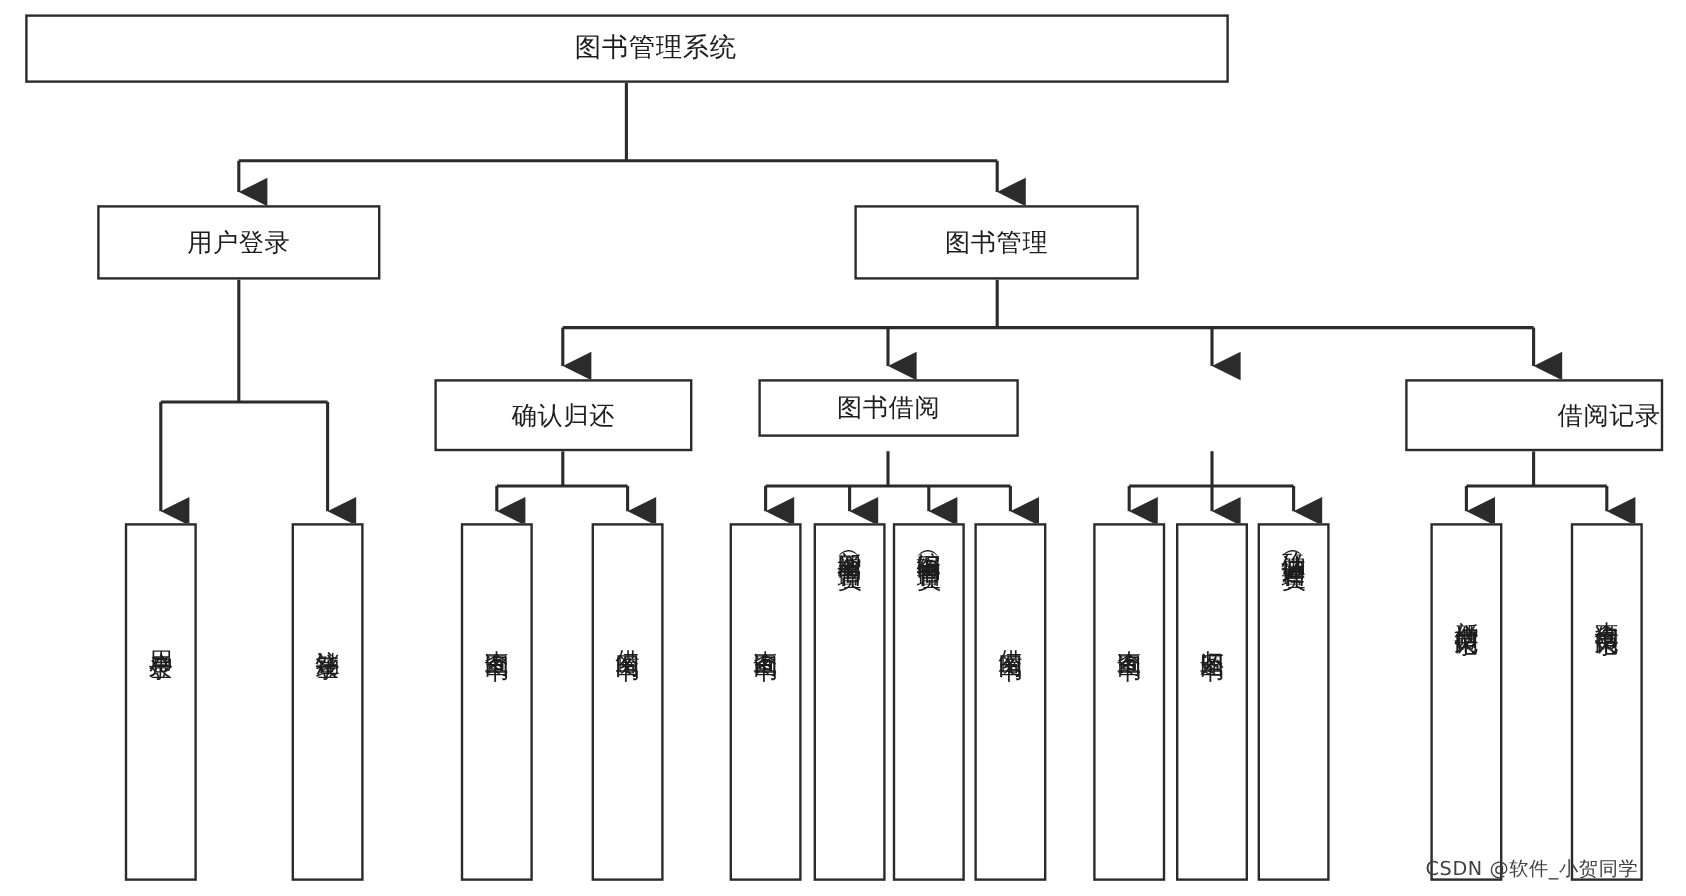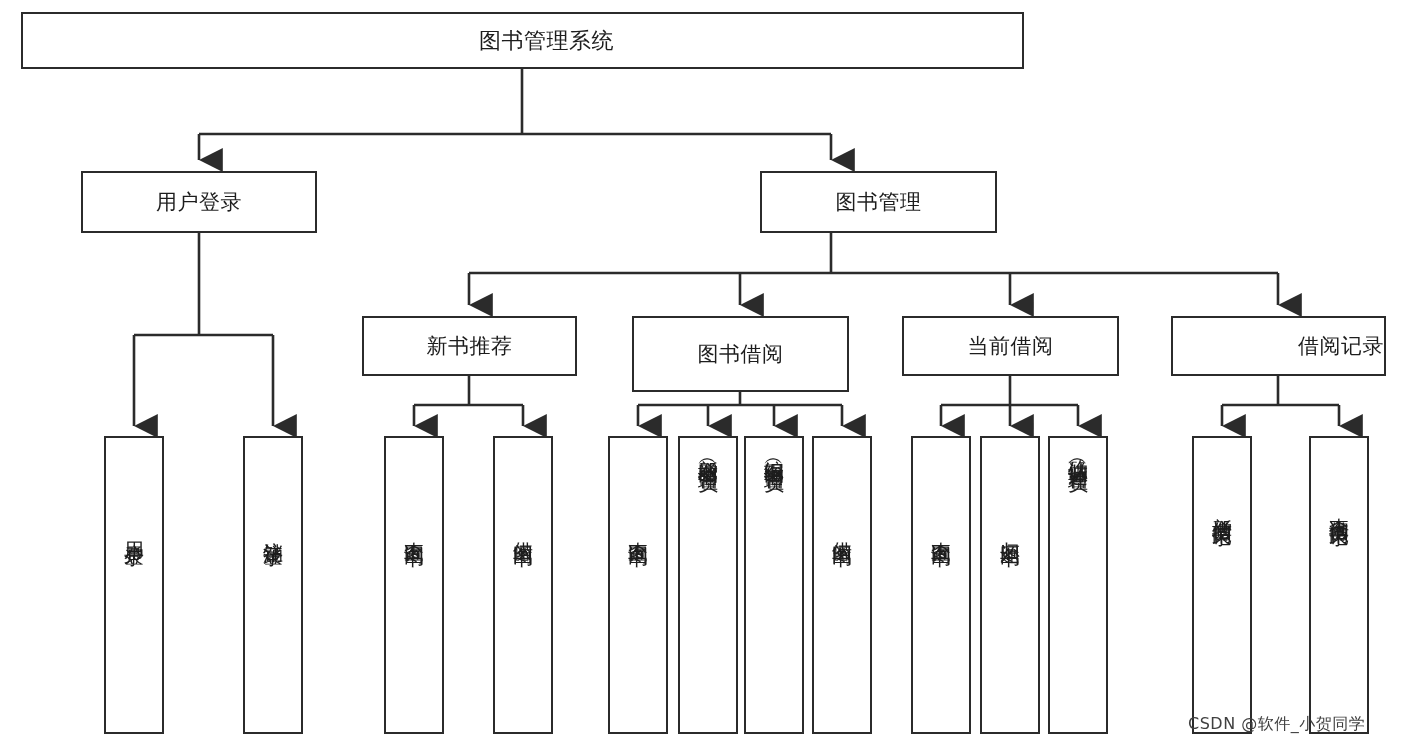--- a/index.html
+++ b/index.html
@@ -139,32 +139,29 @@
     </g>
   </svg>
 
   <div class="node horiz root" style="left:21px; top:12px; width:1003px; height:57px;padding-left:48px;">
     <span class="node-label">图书管理系统</span>
   </div>
 
   <div class="node horiz" style="left:81px; top:171px; width:236px; height:62px;">
     <span class="node-label">用户登录</span>
   </div>
-  <div class="node horiz" style="left:712px; top:171px; width:237px; height:62px;margin-left:48px;">
+  <div class="node horiz" style="left:712px; top:171px; width:237px; height:62px;">
     <span class="node-label">图书管理</span>
   </div>
 
   <div class="node horiz" style="left:362px; top:316px; width:215px; height:60px;">
-    <span class="node-label">新书推荐</span>
-  </div>
-  <div class="node horiz" style="left:632px; top:316px; width:217px; height:76px;">
+    <span class="node-label">确认归还</span>
+  </div>
+  <div class="node horiz" style="left:632px; top:316px; width:217px; height:48px;">
     <span class="node-label">图书借阅</span>
-  </div>
-  <div class="node horiz" style="left:902px; top:316px; width:217px; height:60px;">
-    <span class="node-label">当前借阅</span>
   </div>
   <div class="node horiz" style="left:1171px; top:316px; width:215px; height:60px;justify-content:flex-end;">
     <span class="node-label">借阅记录</span>
   </div>
 
   <div class="node vert mid" style="left:104px; top:436px; width:60px; height:298px;">
     <span class="node-label">用户登录</span>
   </div>
   <div class="node vert mid" style="left:243px; top:436px; width:60px; height:298px;">
     <span class="node-label">注销登录</span>

